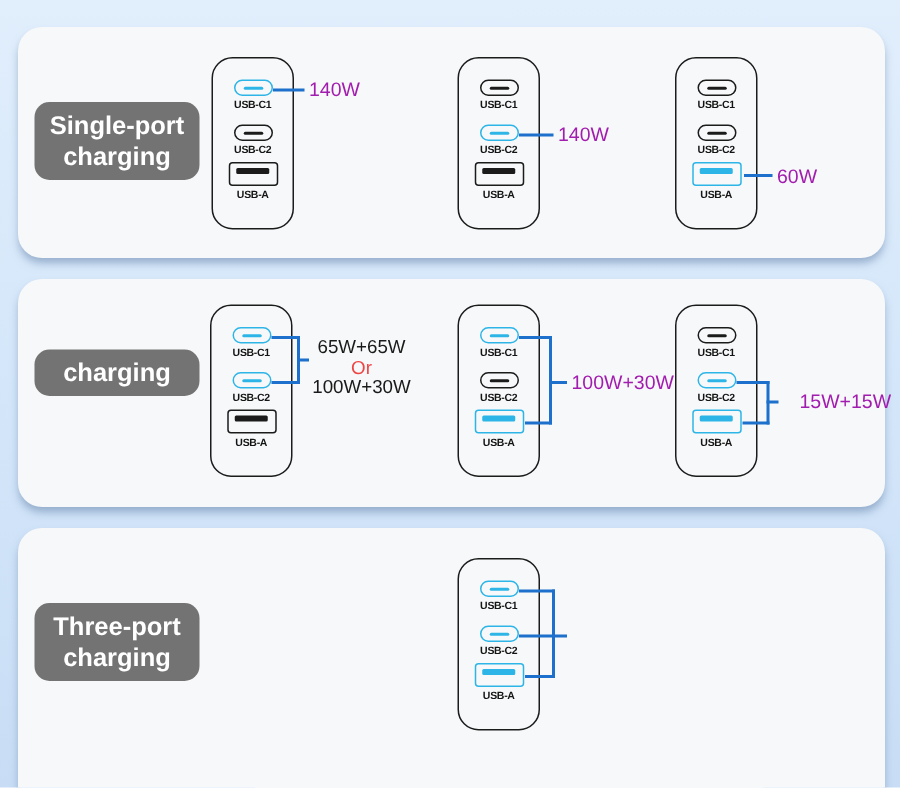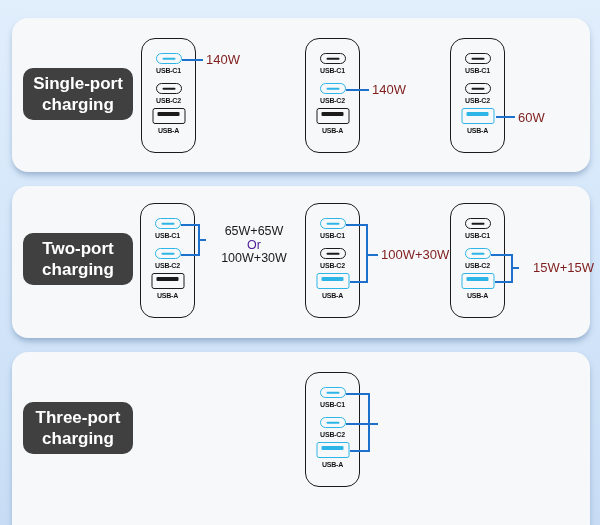--- a/index.html
+++ b/index.html
@@ -10,21 +10,21 @@
   }
   .card{
     position:absolute;left:12px;width:578px;background:#f7f8f9;
     border-radius:16px;box-shadow:0 4px 6px -1px rgba(94,125,165,0.55);
   }
   #card1{top:18px;height:154px}
   #card2{top:186px;height:152px}
   #card3{top:352px;height:194px}
 
   .badge{
-    position:absolute;left:11px;width:110px;background:#404040;color:#fff;
+    position:absolute;left:11px;width:110px;background:#737373;color:#fff;
     font-weight:bold;font-size:17px;line-height:21px;text-align:center;
     border-radius:10px;padding:5px 0;
   }
   #card1 .badge{top:50px}
   #card2 .badge{top:47px}
   #card3 .badge{top:50px}
 
   .charger{
     position:absolute;width:55px;height:115px;box-sizing:border-box;
     border:1.6px solid #1b1b1b;border-radius:14px;
@@ -49,24 +49,24 @@
 
   .black{border-color:#1b1b1b}.black .bar{background:#1b1b1b}
   .cyan{border-color:#2eb5e8}.cyan .bar{background:#2eb5e8}
 
   .plabel{position:absolute;left:0;width:100%;text-align:center;
     font-size:7px;font-weight:bold;color:#141414;letter-spacing:-0.2px}
   .lbl1{top:28px}.lbl2{top:58px}.lbla{top:88px}
 
   .hline{position:absolute;height:2px;background:#1d70cc}
   .vline{position:absolute;width:2px;background:#1d70cc}
-  .ann{position:absolute;font-size:13px;line-height:14px;color:#7f1d1d;white-space:nowrap}
+  .ann{position:absolute;font-size:13px;line-height:14px;color:#a21caf;white-space:nowrap}
   .ann-multi{position:absolute;width:76px;text-align:center;font-size:12.5px;
     line-height:13.5px;color:#1a1a1a;white-space:nowrap}
-  .or{color:#4c1d95}
+  .or{color:#ef4444}
 </style>
 </head>
 <body>
 
 <div class="card" id="card1">
   <div class="badge">
     <div>Single-port</div>
     <div>charging</div>
   </div>
 
@@ -117,21 +117,20 @@
         <div class="bar"></div>
       </div>
     <div class="plabel lbla">USB-A</div>
   </div>
   <div class="hline" style="left:484px;top:98.3px;width:19px"></div>
   <div class="ann" style="left:506px;top:92.5px">60W</div>
 </div>
 
 <div class="card" id="card2">
   <div class="badge">
-    <div>Two-port</div>
     <div>charging</div>
   </div>
 
   <div class="charger pos-a" style="left:128px">
     <div class="usbc c1 cyan">
         <div class="bar"></div>
       </div>
     <div class="plabel lbl1">USB-C1</div>
     <div class="usbc c2 cyan">
         <div class="bar"></div>
@@ -139,21 +138,21 @@
     <div class="plabel lbl2">USB-C2</div>
     <div class="usba black">
         <div class="bar"></div>
       </div>
     <div class="plabel lbla">USB-A</div>
   </div>
   <div class="hline" style="left:169px;top:37.8px;width:19px"></div>
   <div class="hline" style="left:169px;top:67.8px;width:19px"></div>
   <div class="vline" style="left:186px;top:37.8px;height:32px"></div>
   <div class="hline" style="left:186px;top:52.8px;width:8px"></div>
-  <div class="ann-multi" style="left:204px;top:39px">
+  <div class="ann-multi" style="left:191px;top:39px">
     <div>65W+65W</div>
     <div class="or">Or</div>
     <div>100W+30W</div>
   </div>
 
   <div class="charger pos-b">
     <div class="usbc c1 cyan">
         <div class="bar"></div>
       </div>
     <div class="plabel lbl1">USB-C1</div>

